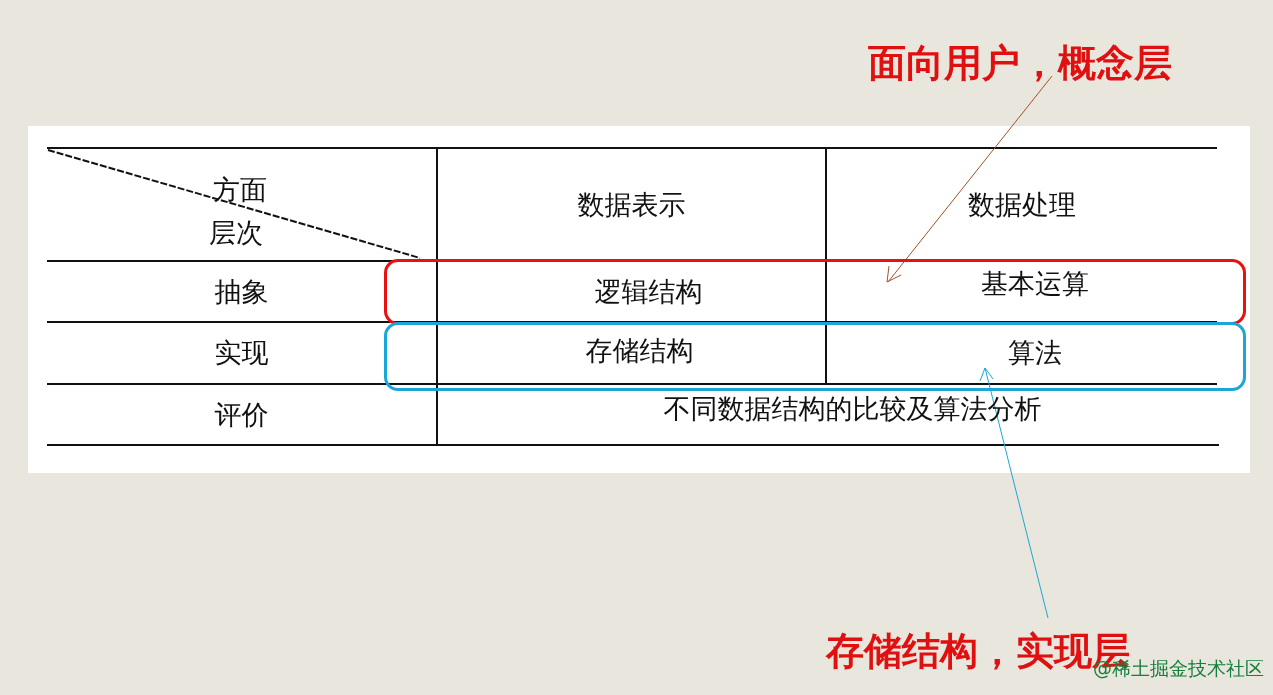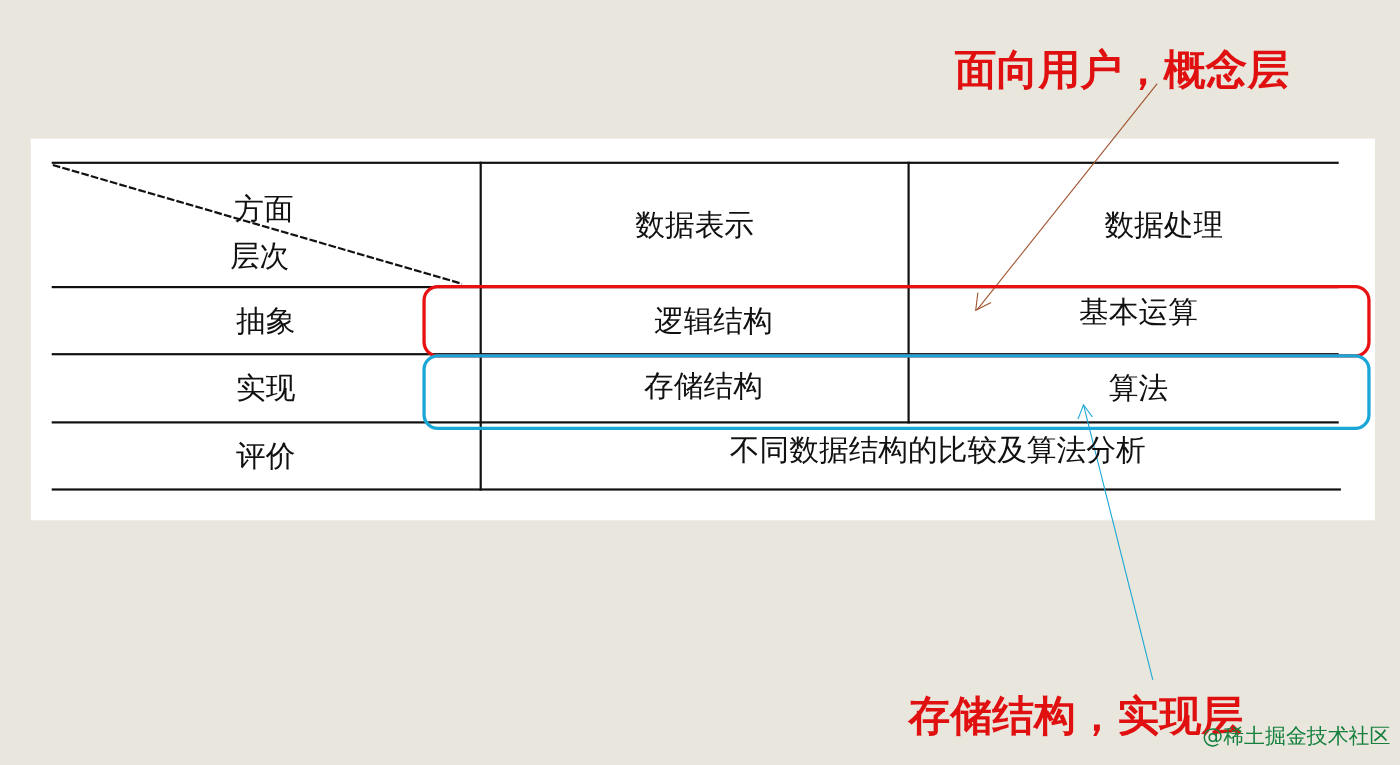--- a/index.html
+++ b/index.html
@@ -30,21 +30,21 @@
   <line x1="48" y1="150" x2="420" y2="258" stroke="#111" stroke-width="2" stroke-dasharray="7,2"></line>
   <line x1="1052" y1="76" x2="888" y2="282" stroke="#a0522d" stroke-width="1"></line>
   <polyline points="889,266 887,282 901,275" fill="none" stroke="#a0522d" stroke-width="1"></polyline>
   <line x1="1048" y1="618" x2="985" y2="368" stroke="#1aa7d8" stroke-width="1"></line>
   <polyline points="980,381 985,368 993,379" fill="none" stroke="#1aa7d8" stroke-width="1"></polyline>
 </svg>
 
 <div class="cell" style="left:200px;top:160px;width:80px;height:36px;margin-top:12px;">方面</div>
 <div class="cell" style="left:196px;top:215px;width:80px;height:36px;">层次</div>
 <div class="cell" style="left:438px;top:149px;width:387px;height:111px;">数据表示</div>
-<div class="cell" style="left:827px;top:149px;width:390px;height:111px;margin-left:36px;">数据处理</div>
+<div class="cell" style="left:827px;top:149px;width:390px;height:111px;">数据处理</div>
 
 <div class="cell" style="left:47px;top:262px;width:389px;height:59px;">抽象</div>
 <div class="cell" style="left:455px;top:262px;width:387px;height:59px;">逻辑结构</div>
 <div class="cell" style="left:840px;top:262px;width:390px;height:43px;">基本运算</div>
 
 <div class="cell" style="left:47px;top:323px;width:389px;height:60px;">实现</div>
 <div class="cell" style="left:446px;top:323px;width:387px;height:56px;">存储结构</div>
 <div class="cell" style="left:840px;top:323px;width:390px;height:60px;">算法</div>
 
 <div class="cell" style="left:47px;top:385px;width:389px;height:59px;">评价</div>

